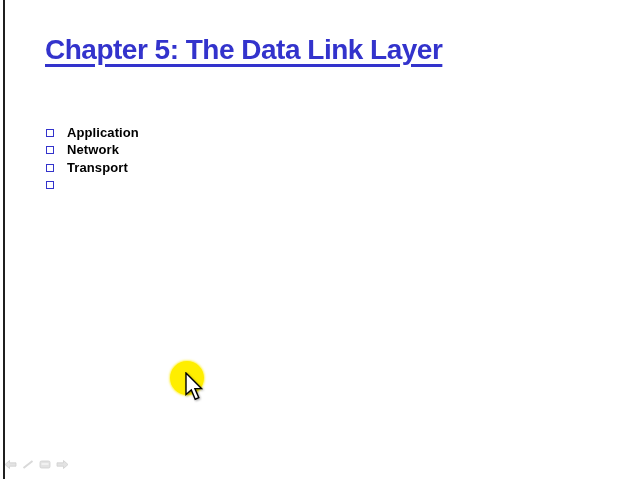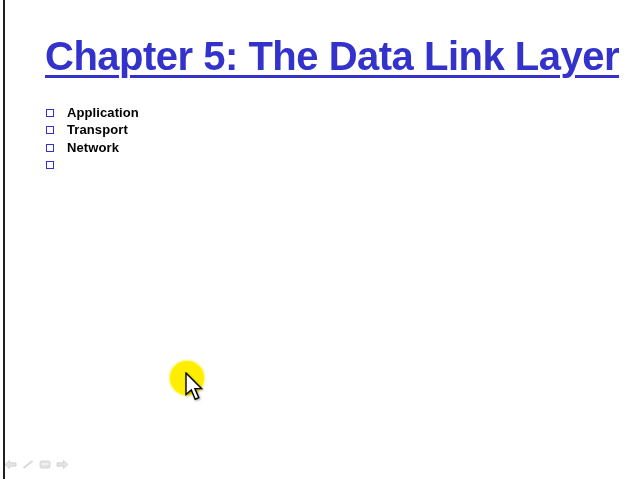--- a/index.html
+++ b/index.html
@@ -14,32 +14,32 @@
   .left-edge {
     position: absolute;
     left: 3px; top: 0;
     width: 1.5px; height: 479px;
     background: #1f1f1f;
   }
   .title {
     position: absolute;
     left: 45px; top: 34px;
     margin: 0;
-    font-size: 40px;
+    font-size: 28px;
     font-weight: 600;
     letter-spacing: -0.5px;
     color: #3333cc;
     text-decoration: underline;
     text-decoration-thickness: 2.5px;
     text-underline-offset: 5px;
     white-space: nowrap;
   }
   .bullets {
     position: absolute;
-    left: 46px; top: 104px;
+    left: 46px; top: 124px;
     margin: 0; padding: 0;
     list-style: none;
   }
   .bullets li {
     display: flex;
     align-items: center;
     height: 17.3px;
     font-size: 13px;
     font-weight: 600;
     color: #000000;
@@ -90,25 +90,25 @@
 
   <h1 class="title">Chapter 5: The Data Link Layer</h1>
 
   <ul class="bullets">
     <li>
       <span class="sq"></span>
       <span>Application</span>
     </li>
     <li>
       <span class="sq"></span>
-      <span>Transport</span>
+      <span>Network</span>
     </li>
     <li>
       <span class="sq"></span>
-      <span>Network</span>
+      <span>Transport</span>
     </li>
     <li>
       <span class="sq"></span>
     </li>
   </ul>
 
   <div class="highlight"></div>
 
   <svg class="cursor" width="20" height="30" viewBox="0 0 20 30">
     <polygon points="2,1 2,22.5 7.3,18 11.2,27.2 14.8,25.6 10.9,16.6 17.5,16.6" fill="#ffffff" stroke="#000000" stroke-width="1.4" stroke-linejoin="miter"></polygon>

